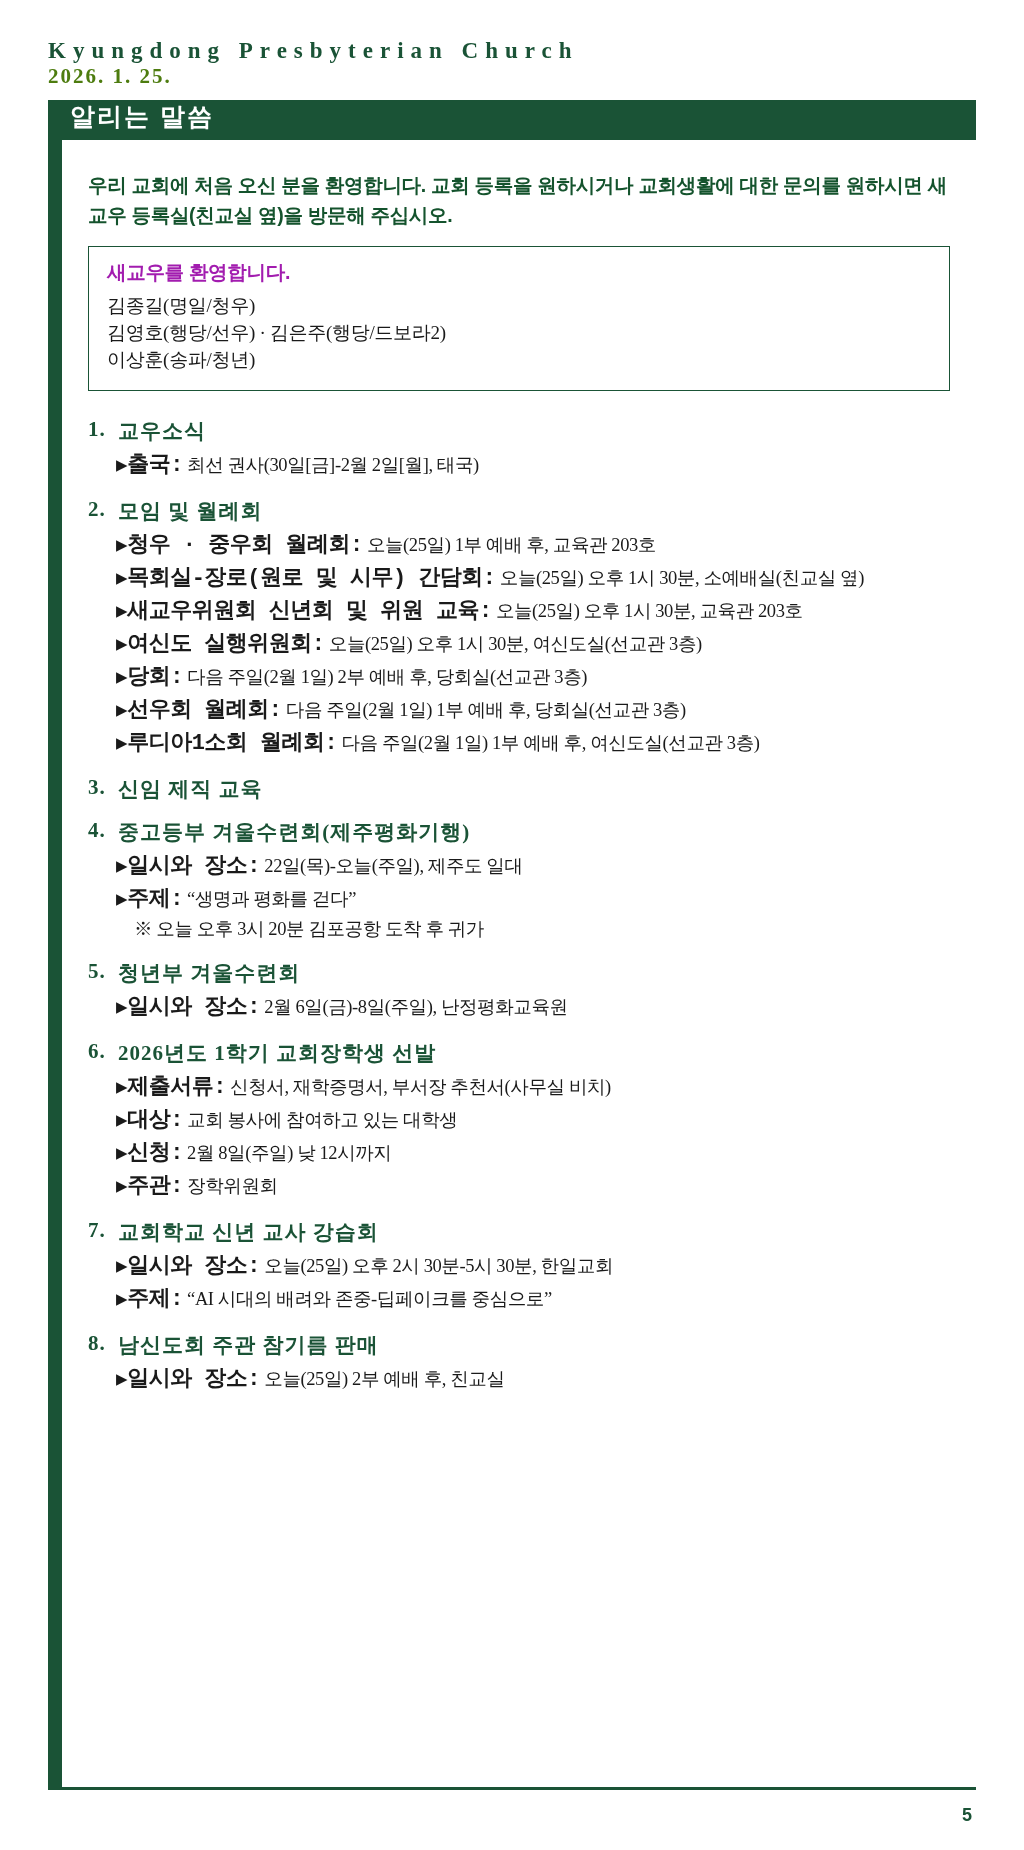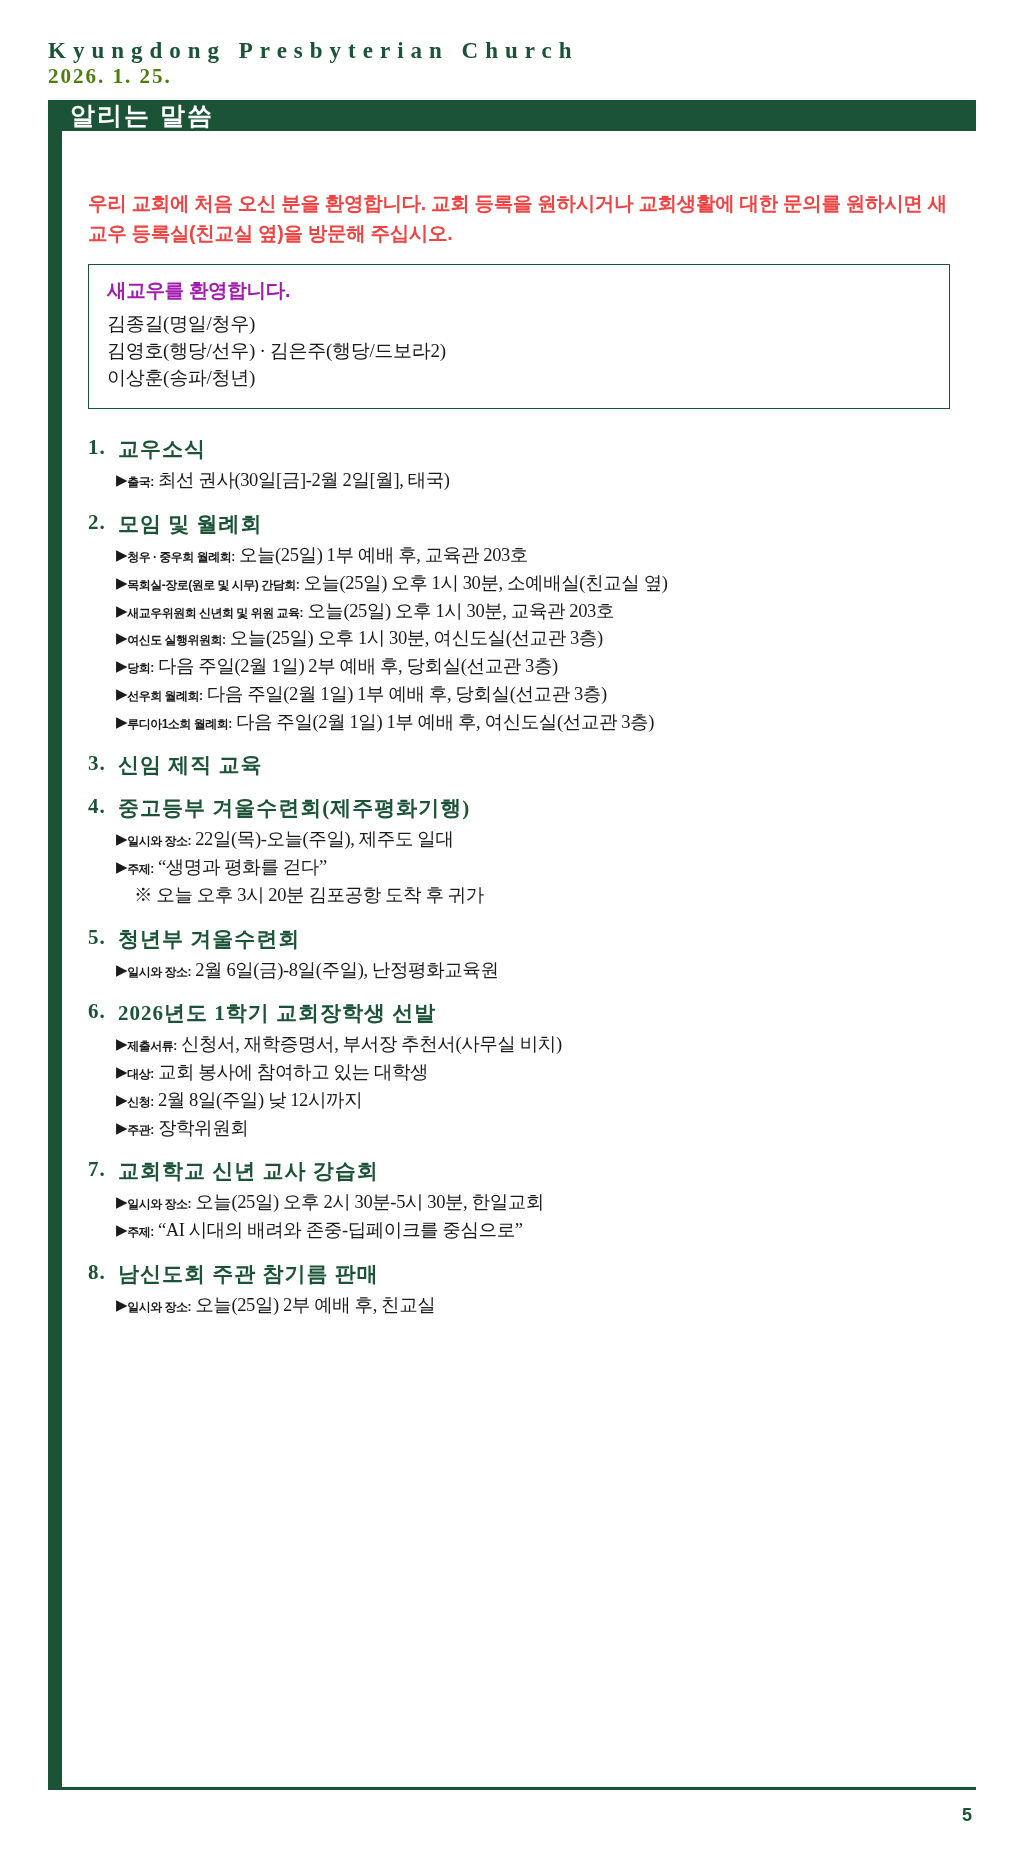--- a/index.html
+++ b/index.html
@@ -55,24 +55,23 @@
     bottom: 62px;
     background: #1a5336;
   }
 
   
   .title-band {
     position: absolute;
     left: 48px;
     top: 100px;
     width: 928px;
-    height: 31px;
+    height: 40px;
     background: #1a5336;
     display: flex;
-    align-items: center;
   }
   .title-band .band-text {
     color: #ffffff;
     font-size: 25px;
     font-weight: bold;
     letter-spacing: 2px;
     padding-left: 22px;
     font-family: "Liberation Sans", "DejaVu Sans", sans-serif;
   }
 
@@ -80,28 +79,27 @@
   .content {
     position: absolute;
     left: 62px;
     top: 148px;
     width: 914px;
     padding: 22px 26px 0 26px;
     box-sizing: border-box;
   }
 
   .intro {
-    color: #ef4444;
+    color: #14532d;
     font-weight: bold;
     font-size: 19.5px;
     line-height: 1.55;
     letter-spacing: -0.3px;
     margin-bottom: 16px;
     font-family: "Liberation Sans", "DejaVu Sans", sans-serif;
-    margin-top: 18px;
   }
 
   .welcome-box {
     border: 1.5px solid #1a5336;
     padding: 12px 18px 16px 18px;
     margin-bottom: 26px;
   }
   .welcome-box .wb-title {
     color: #a21caf;
     font-weight: bold;
@@ -139,22 +137,22 @@
     padding-left: 28px;
     letter-spacing: -0.4px;
     text-indent: 0;
   }
   .sub-line .arrow {
     font-size: 15px;
     vertical-align: 1px;
   }
   .sub-line .lbl {
     font-weight: bold;
-    font-family: Liberation Sans, sans-serif;
-    font-size: 12px;
+    font-family: Liberation Mono, monospace;
+    font-size: 22px;
     letter-spacing: -0.5px;
   }
   .sub-line.note {
     padding-left: 46px;
   }
 
   
   .footer-rule {
     position: absolute;
     left: 48px;

